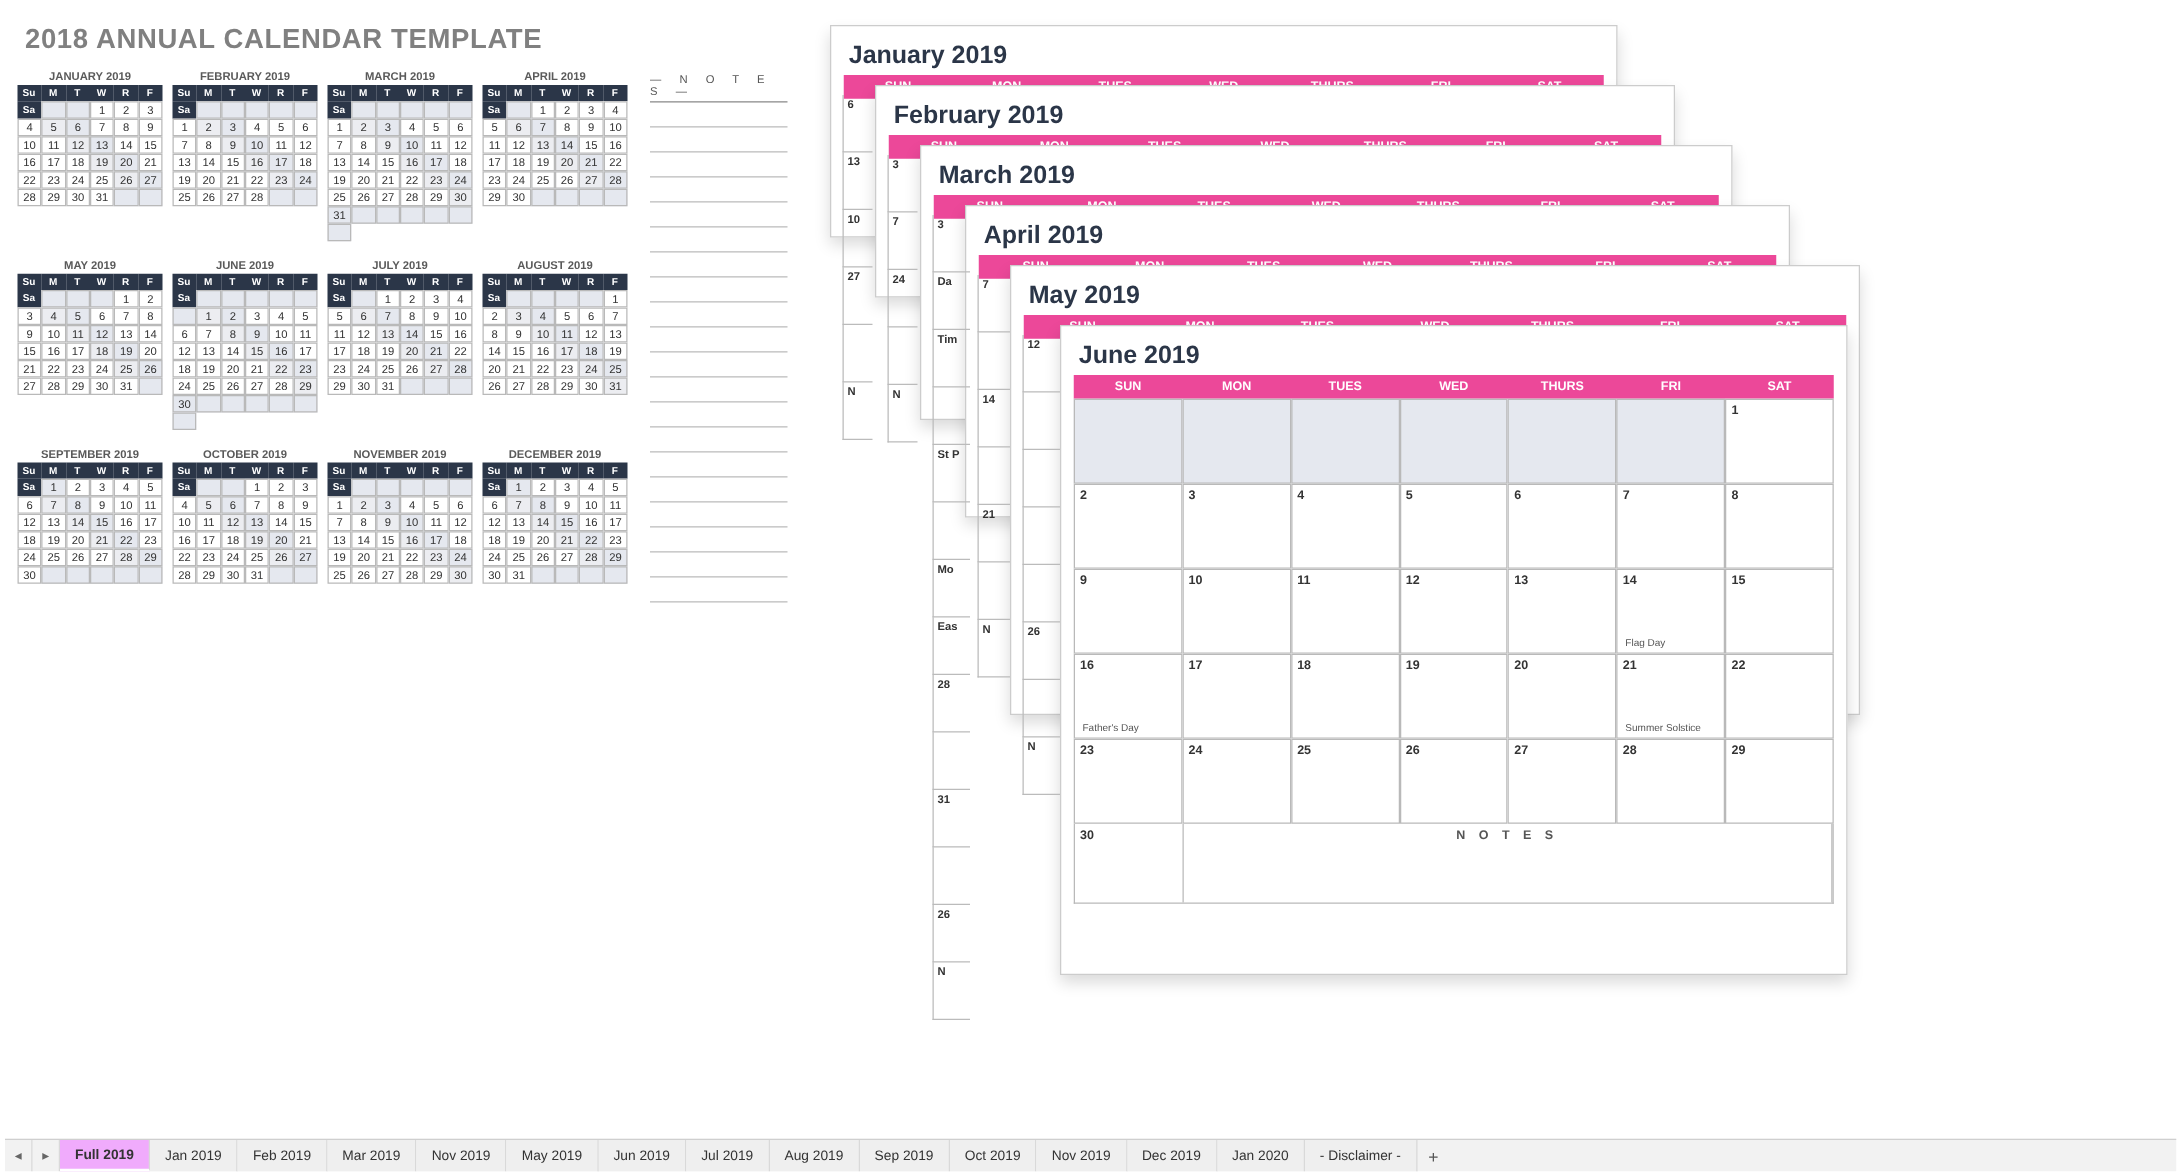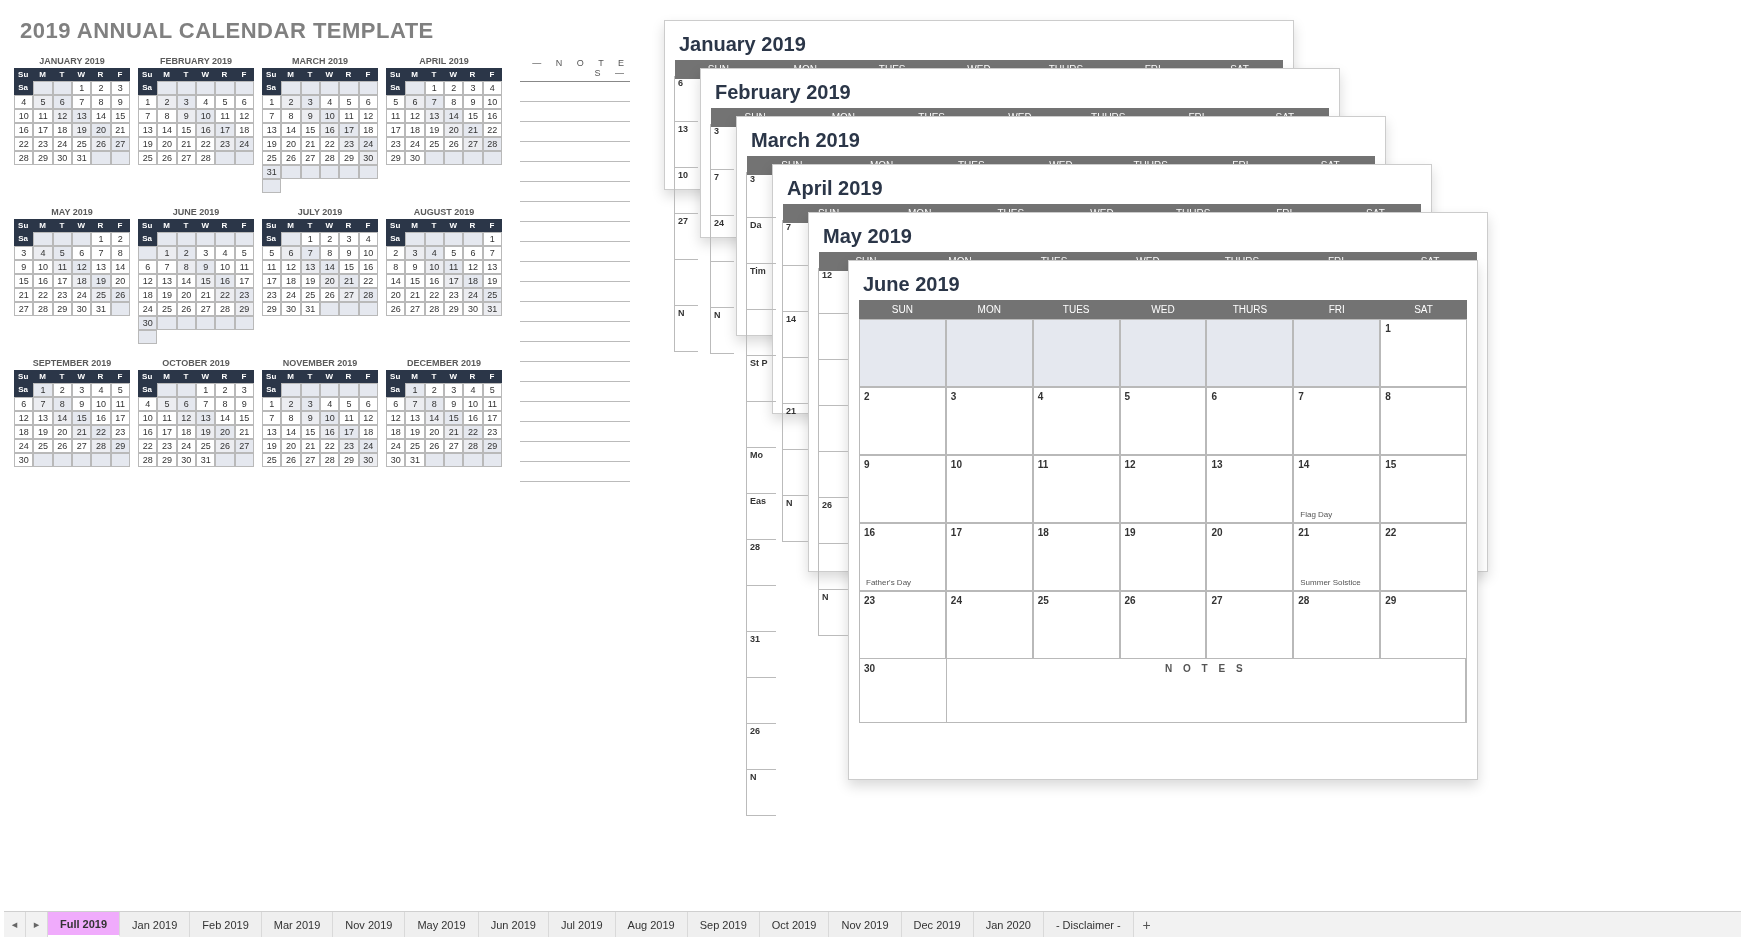--- a/index.html
+++ b/index.html
@@ -67,21 +67,21 @@
   .daycell.satshade { background: #ecedf1; }
   .mini-grid .blank { background: #e5e8ef; }
 
   
   .notes-col {
     position: absolute;
     top: 56px; left: 520px;
     width: 110px;
   }
   .notes-head {
-    text-align: right;
+    text-align: left;
     font-size: 9px;
     letter-spacing: 6px;
     color: #555;
     border-bottom: 1px solid #888;
     padding: 2px 0 3px;
   }
   .notes-line {
     border-bottom: 1px solid #bbb;
     height: 20px;
   }
@@ -102,24 +102,24 @@
   }
   .page-title {
     font-weight: 700;
     font-size: 20px;
     color: #2b3648;
     margin: 4px 0 4px 4px;
   }
   .hdr-row {
     display: grid;
     grid-template-columns: repeat(7, 1fr);
-    background: #737373;
+    background: #ec4899;
     color: #fff;
     font-size: 10px;
-    font-weight: 400;
+    font-weight: 700;
     text-align: center;
   }
   .hdr-row div { padding: 4px 0; }
   .trunc-cell {
     border-left: 1px solid #bbb;
     border-bottom: 1px solid #bbb;
     font-size: 9px;
     padding: 2px 3px;
     height: 46px;
     color: #333;
@@ -189,21 +189,21 @@
   }
   .tab.active { background:#f0abfc; font-weight:700; border-bottom:2px solid #fff; }
   .addbtn {
     width: 26px; text-align:center;
     font-size: 14px; color:#555;
   }
 </style>
 </head>
 <body>
 
-<div class="title">2019 ANNUAL CALENDAR TEMPLATE</div>
+<div class="title">2018 ANNUAL CALENDAR TEMPLATE</div>
 
 <div class="annual-wrap" id="annual"><div class="month-block"><div class="month-title">JANUARY 2019</div><div class="mini-grid">
         <div class="dowcell">Su</div>
         <div class="dowcell">M</div>
         <div class="dowcell">T</div>
         <div class="dowcell">W</div>
         <div class="dowcell">R</div>
         <div class="dowcell">F</div>
         <div class="dowcell">Sa</div>
         <div class="daycell shade blank"></div>

